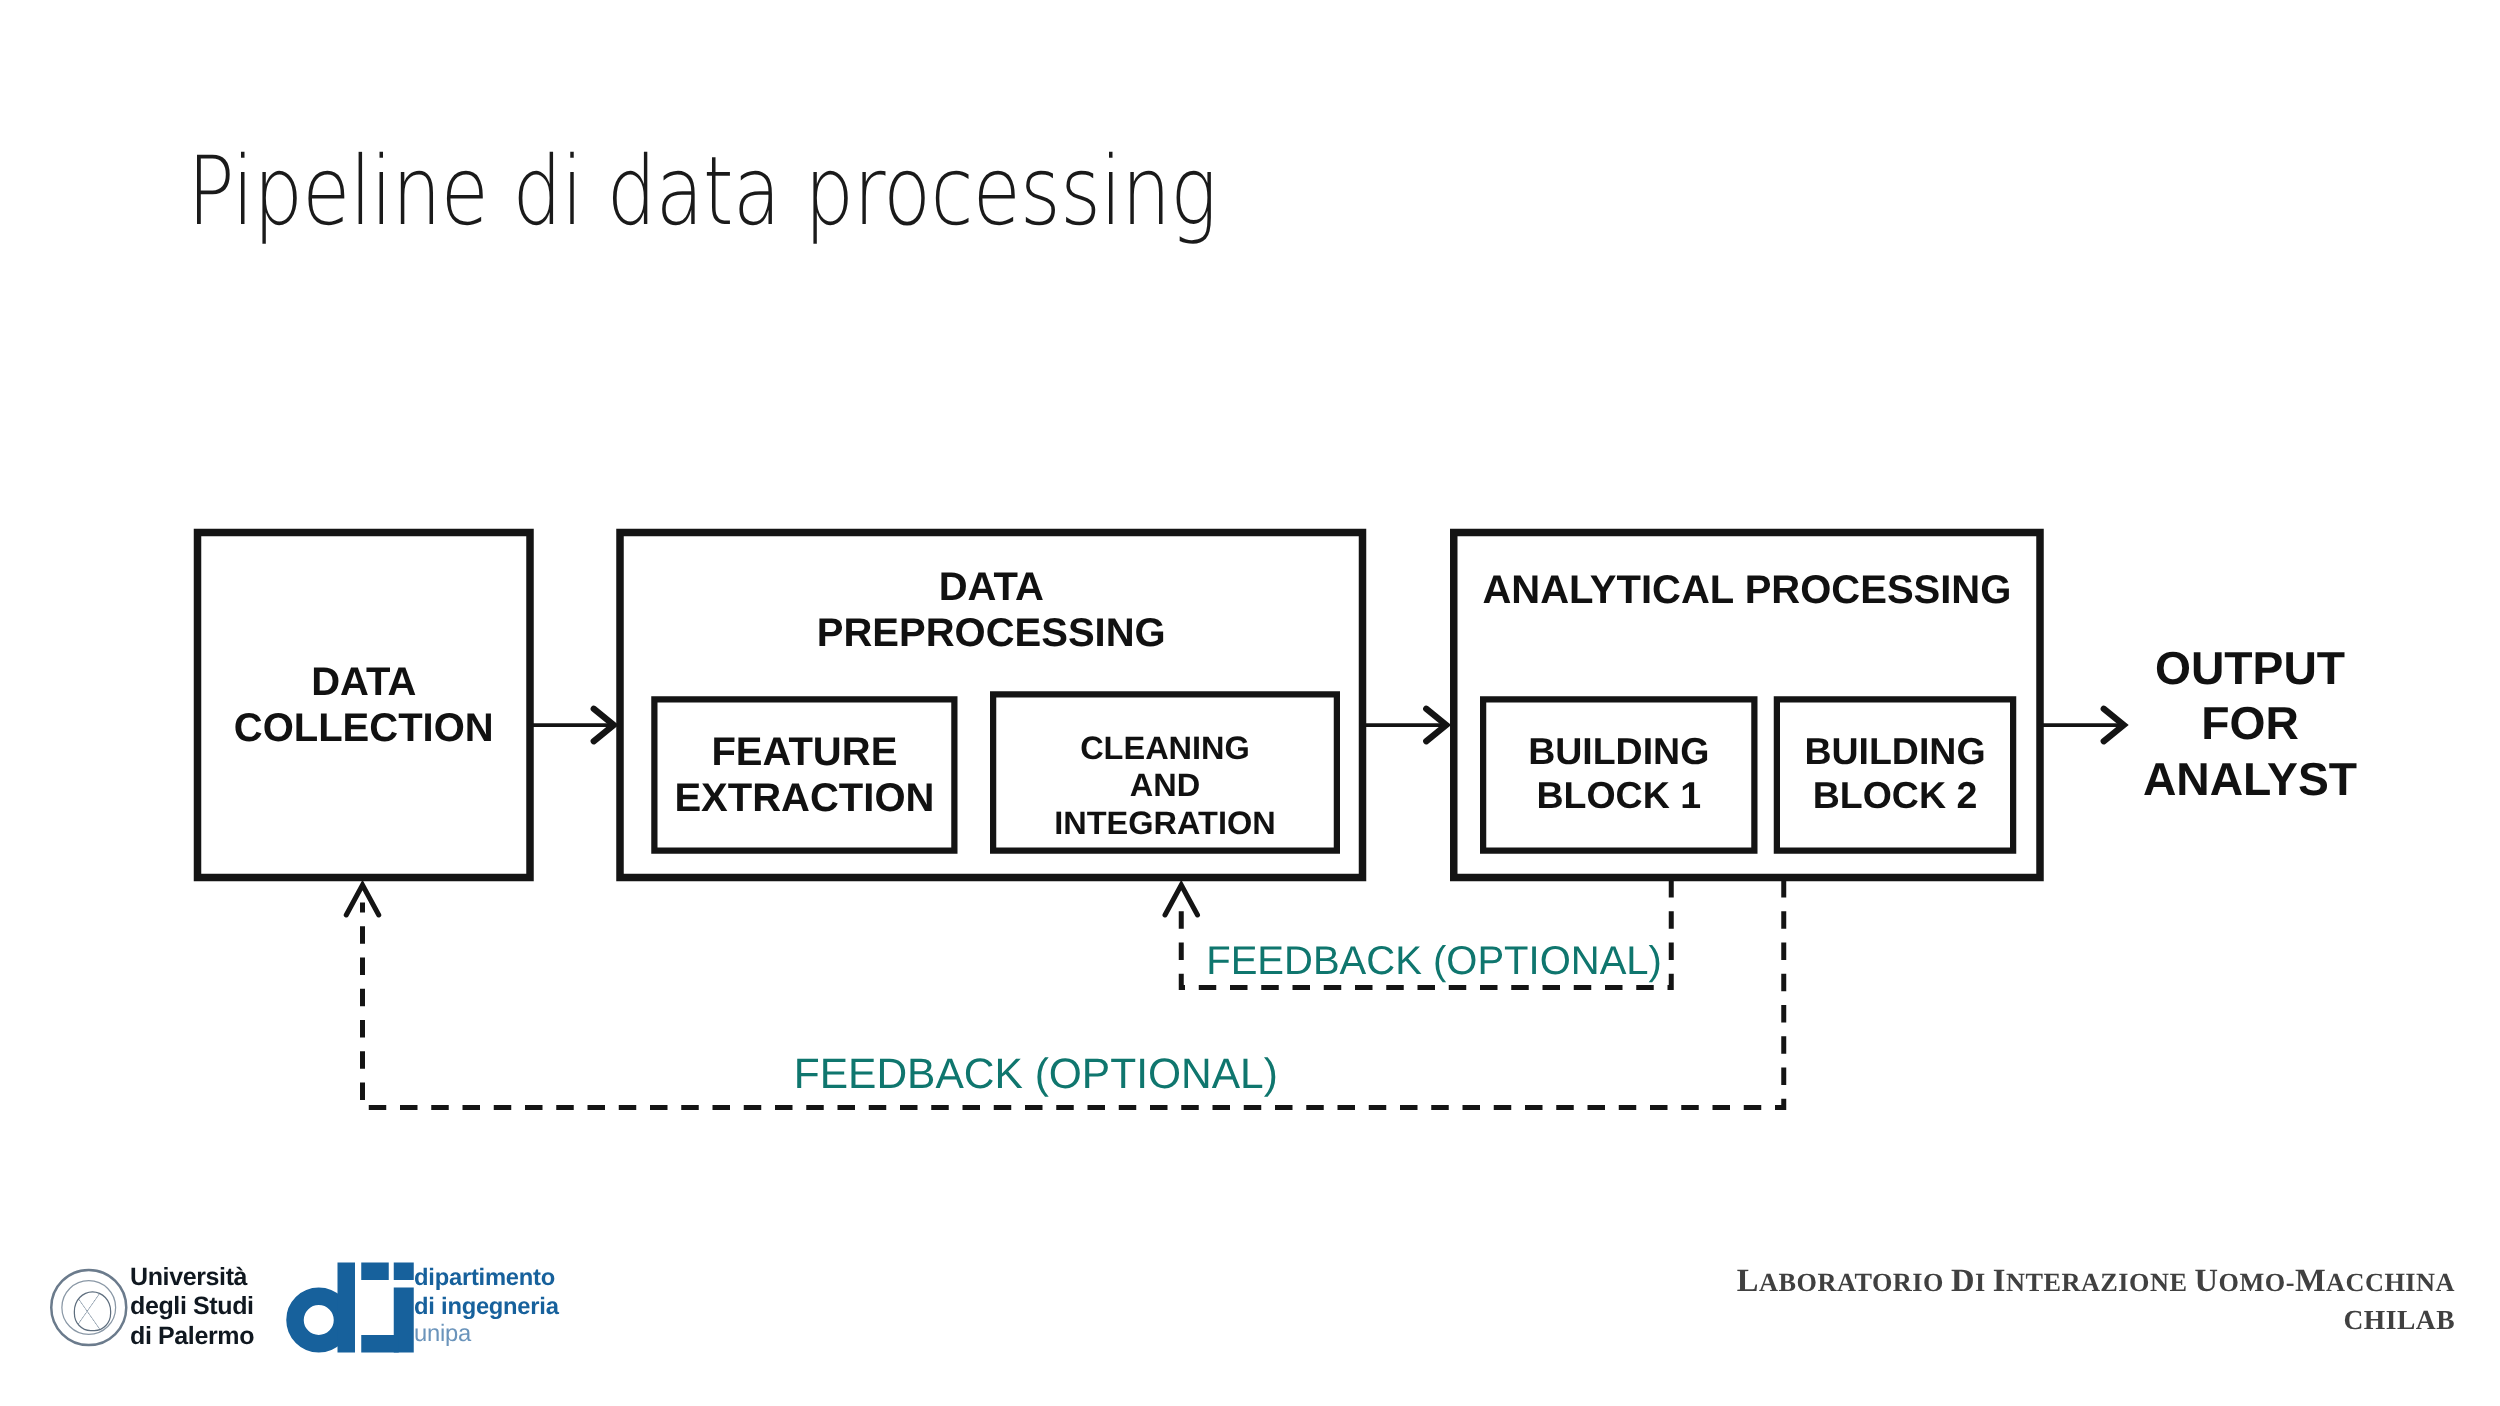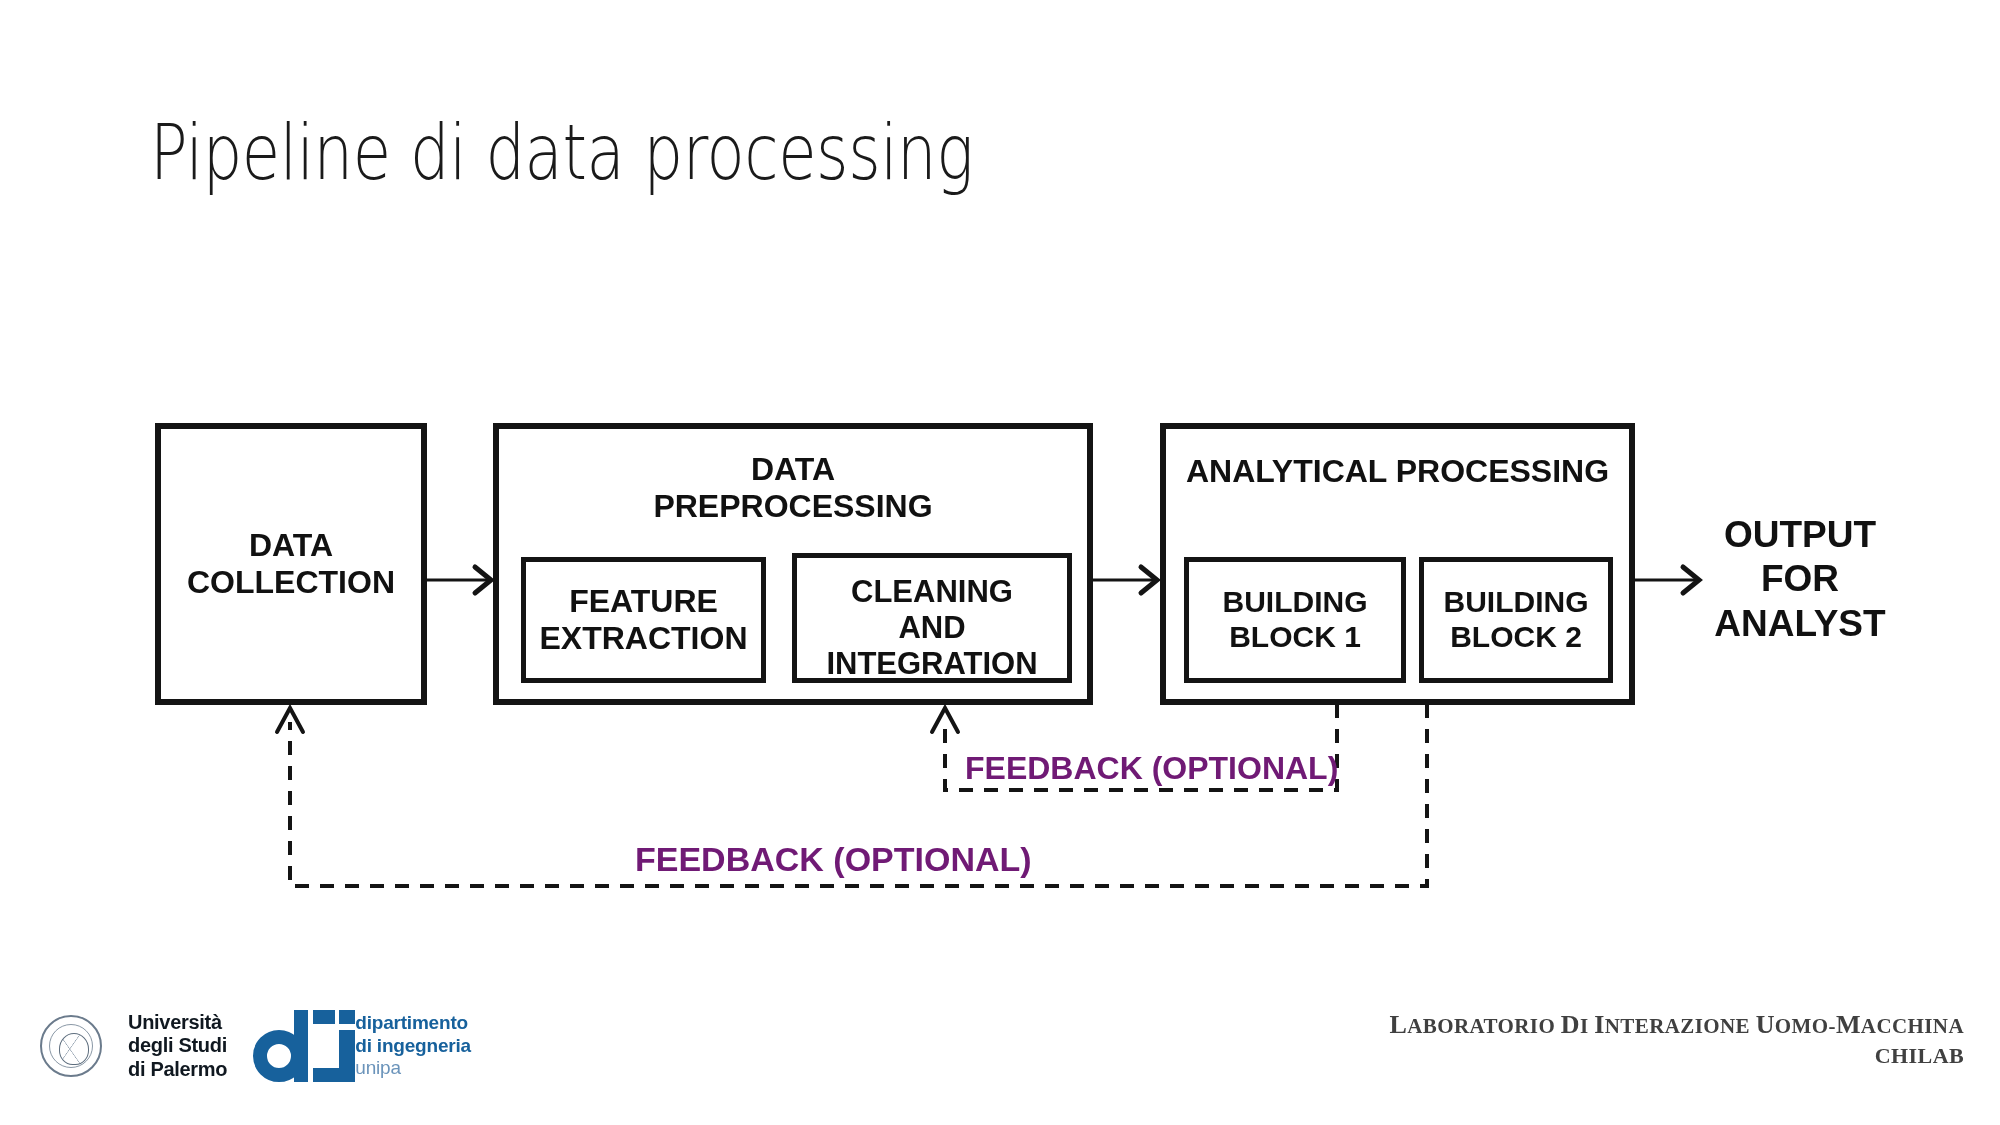--- a/index.html
+++ b/index.html
@@ -57,21 +57,21 @@
       justify-content:center; }
   #box-data-collection .node-label { font-size: 32px; }
 
   
   #box-data-preprocessing { left:493px; top:423px; width:600px; height:282px; }
   #box-data-preprocessing > .node-label {
       font-size:32px; margin-top:22px; }
   #box-feature-extraction { left:22px; top:128px; width:245px; height:126px; }
   #box-feature-extraction .inner-label { font-size:32px; }
   #box-cleaning-integration { left:293px; top:124px; width:280px; height:130px; }
-  #box-cleaning-integration .inner-label { font-size:31px;margin-top:20px; }
+  #box-cleaning-integration .inner-label { font-size:26px;margin-top:20px; }
 
   
   #box-analytical-processing { left:1160px; top:423px; width:475px; height:282px; }
   #box-analytical-processing > .node-label {
       font-size:32px; margin-top:24px; }
   #box-building-block-1 { left:18px; top:128px; width:222px; height:126px; }
   #box-building-block-1 .inner-label { font-size:30px; }
   #box-building-block-2 { left:253px; top:128px; width:194px; height:126px; }
   #box-building-block-2 .inner-label { font-size:30px; }
 
@@ -84,32 +84,32 @@
   }
 
   
   .connector { position:absolute; }
 
   
   .feedback-path { position:absolute; }
 
   .fb-label {
     position:absolute;
-    font-weight:bold;
-    color:#701a75;
+    font-weight:normal;
+    color:#0f766e;
     font-family:"Liberation Sans", sans-serif;
     white-space:nowrap;
   }
   #fb-label-upper { left:965px; top:750px; font-size:32px; }
   #fb-label-lower { left:635px; top:840px; font-size:34px; }
 
   
   #footer-logos { position:absolute; left:40px; top:1010px;
       display:flex; align-items:center; gap:26px; }
-  #unipa-logo { display:flex; align-items:center; gap:26px; }
+  #unipa-logo { display:flex; align-items:center; gap:2px; }
   #unipa-seal { width:62px; height:62px; border-radius:50%;
       border:2px solid #6b7b8c; position:relative; flex:0 0 auto;
       background:#fff; }
   #unipa-seal::before { content:""; position:absolute; left:7px; top:7px;
       right:7px; bottom:7px; border-radius:50%; border:1px solid #8a98a6; }
   #unipa-seal::after { content:""; position:absolute; left:17px; top:16px;
       width:28px; height:30px; border:1.5px solid #5e6e7e;
       border-radius:50% 50% 45% 45%; background:
         linear-gradient(125deg, transparent 40%, #94a2b0 41%, transparent 43%),
         linear-gradient(55deg, transparent 40%, #94a2b0 41%, transparent 43%);

